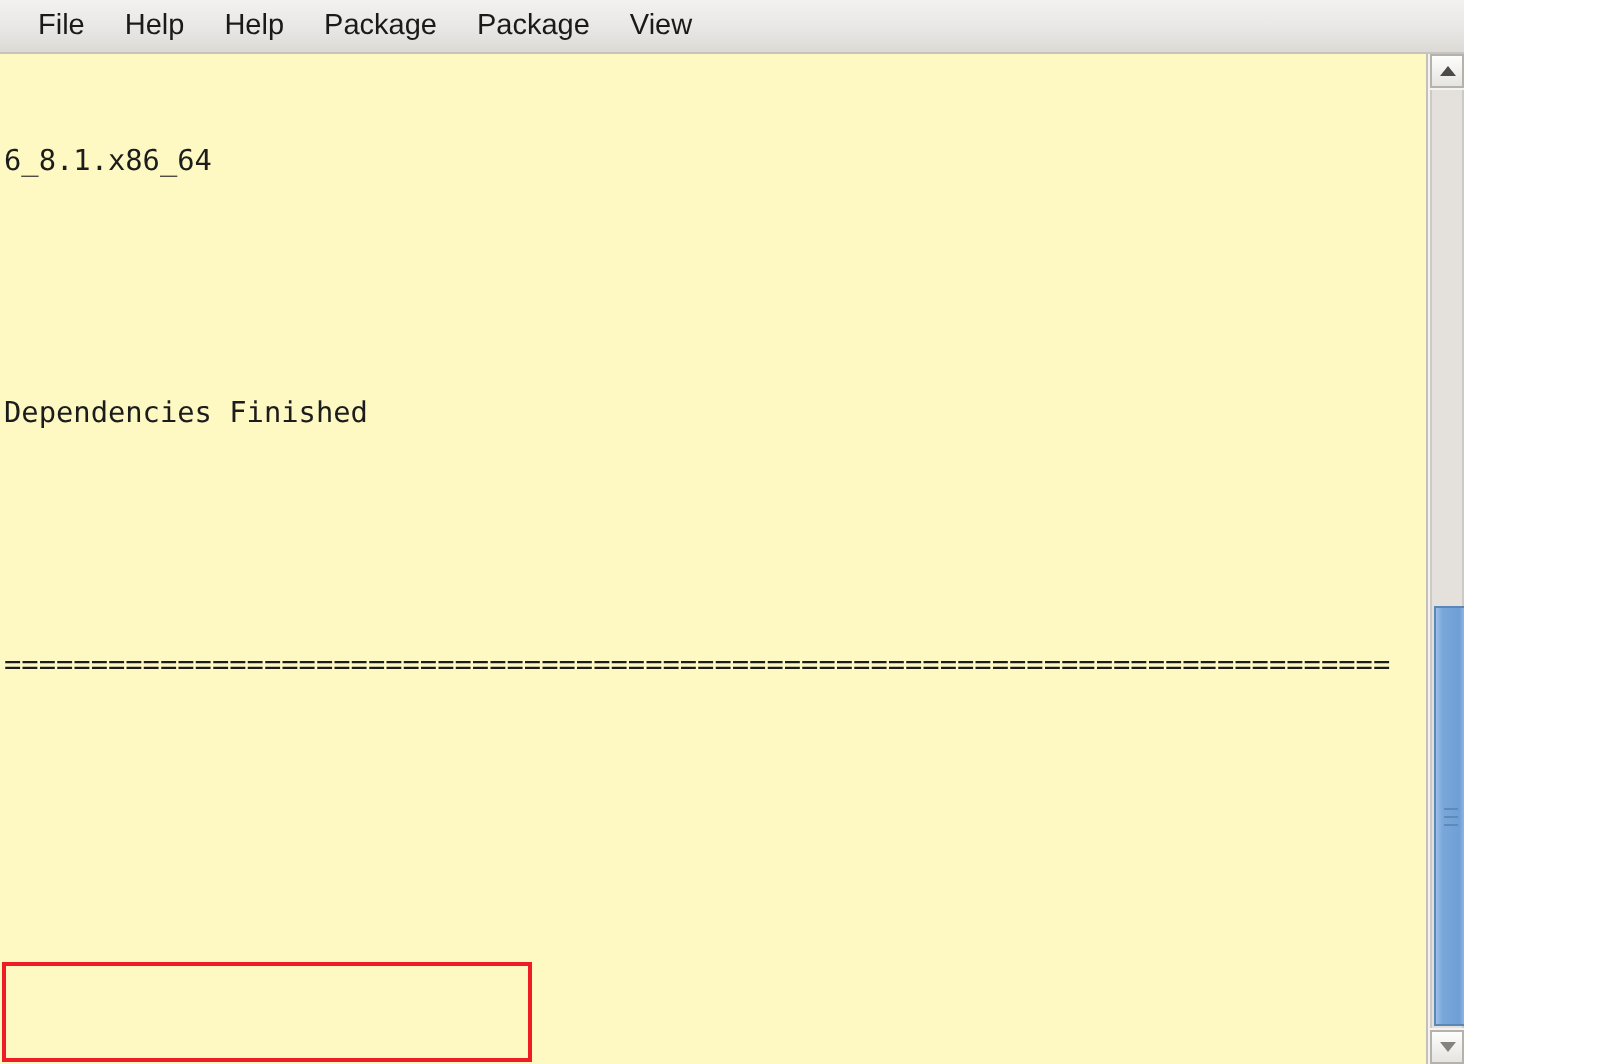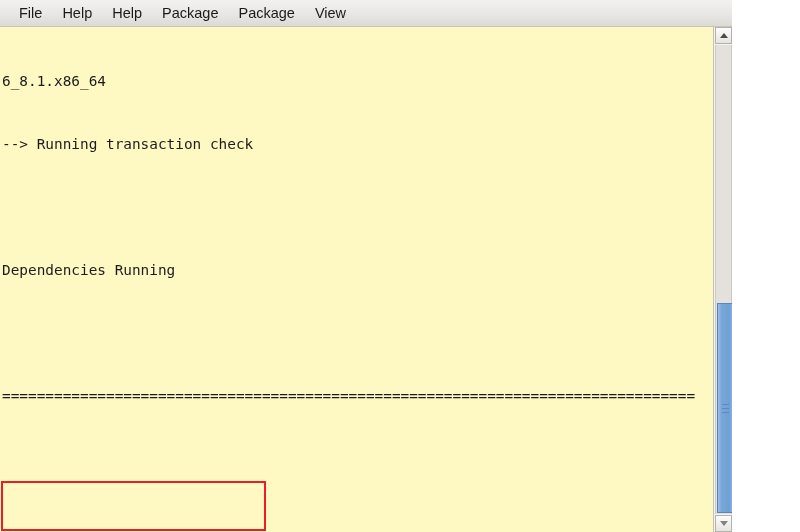--- a/index.html
+++ b/index.html
@@ -156,23 +156,22 @@
     <div class="menu-item">Help</div>
     <div class="menu-item">Help</div>
     <div class="menu-item">Package</div>
     <div class="menu-item">Package</div>
     <div class="menu-item">View</div>
   </div>
 
   <div id="terminal">
     <div id="term-text">
       <div class="tline">6_8.1.x86_64</div>
-      <div class="tline">--&gt; Running transaction check</div>
       <div class="tline"></div>
-      <div class="tline">Dependencies Running</div>
+      <div class="tline">Dependencies Finished</div>
       <div class="tline"></div>
       <div class="tline">================================================================================</div>
       
       
       
       
       
       
       
       

